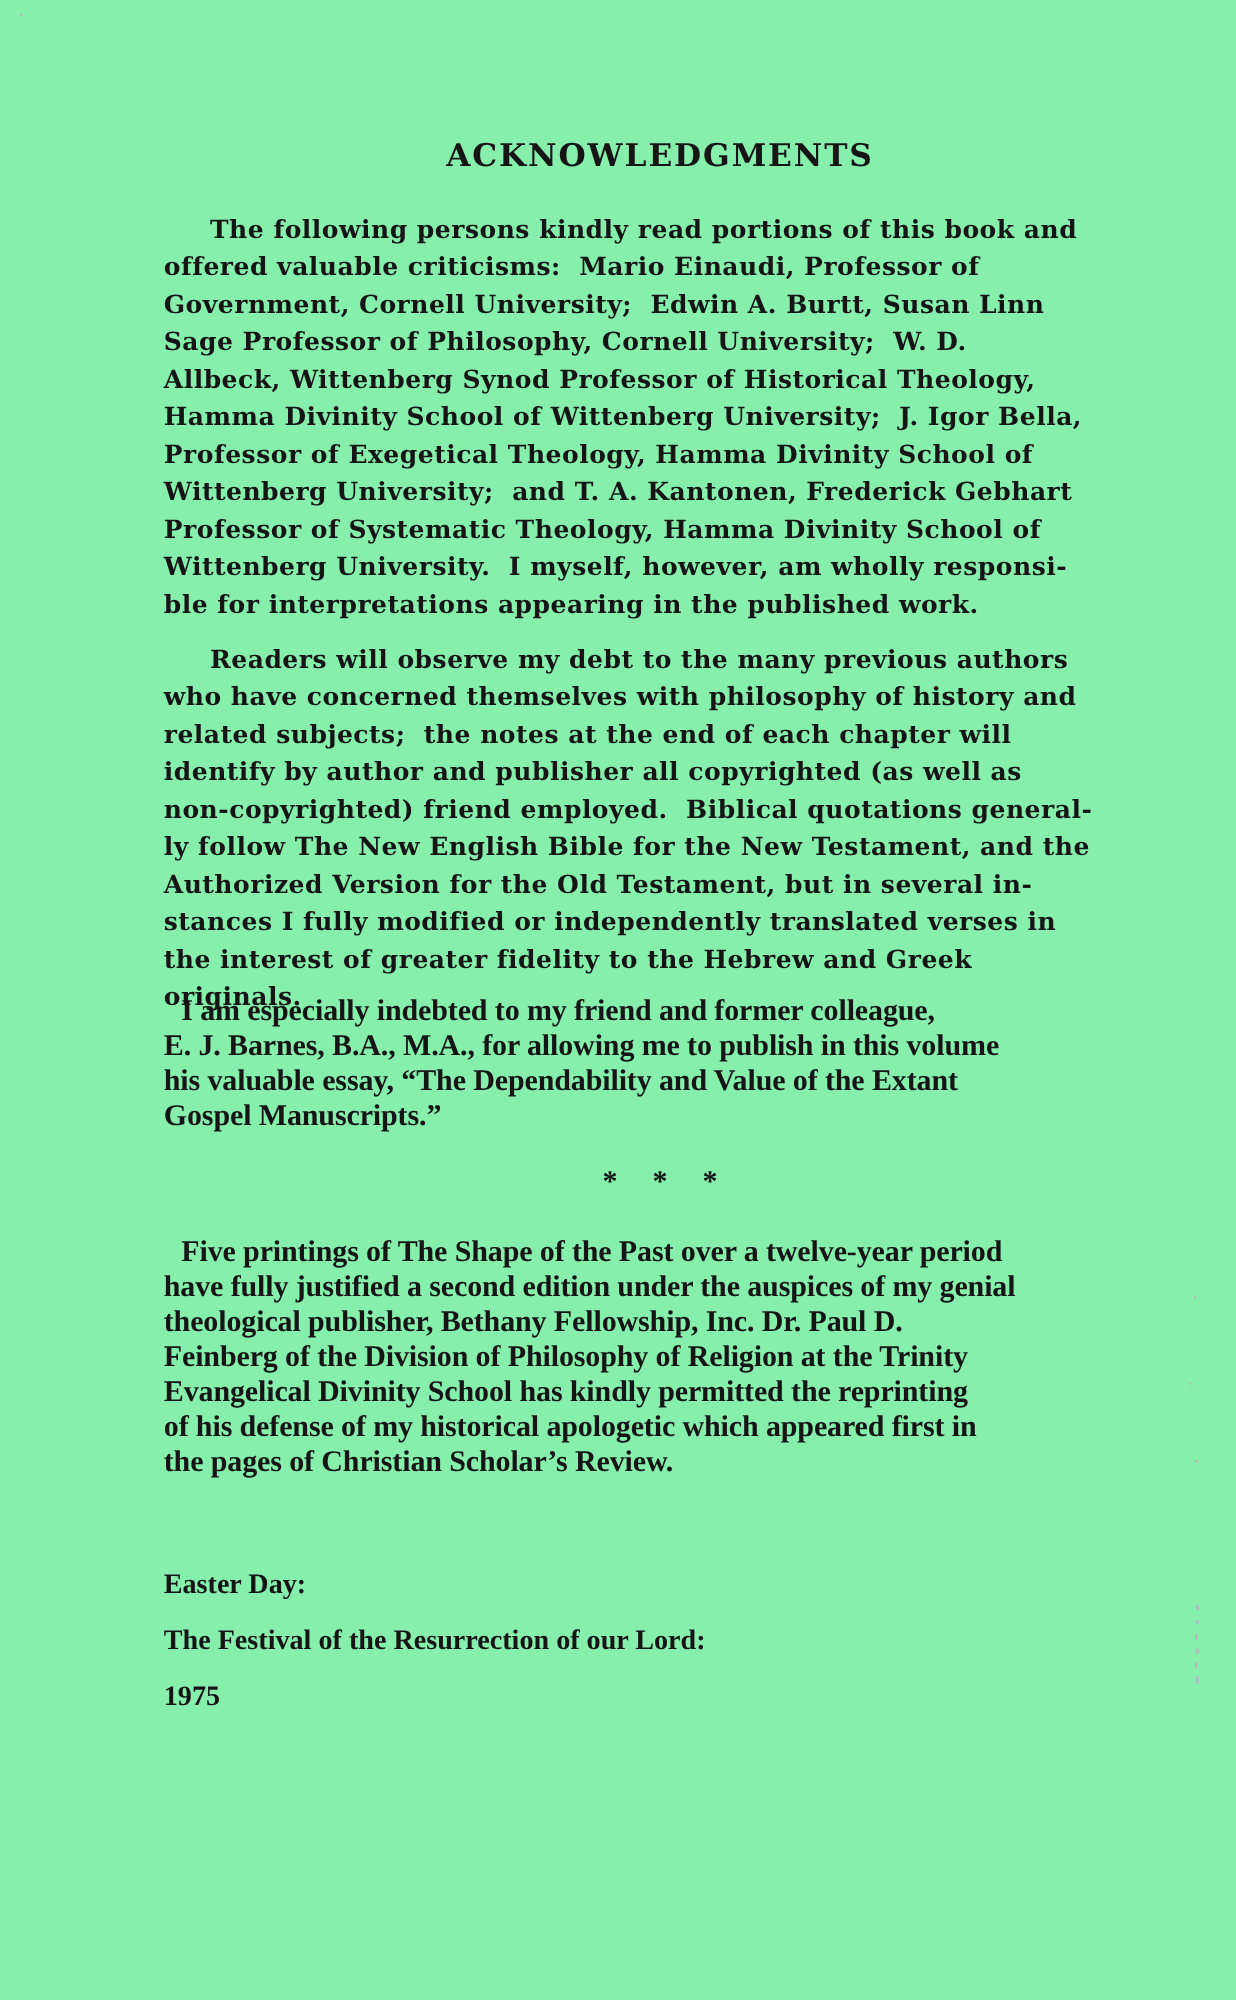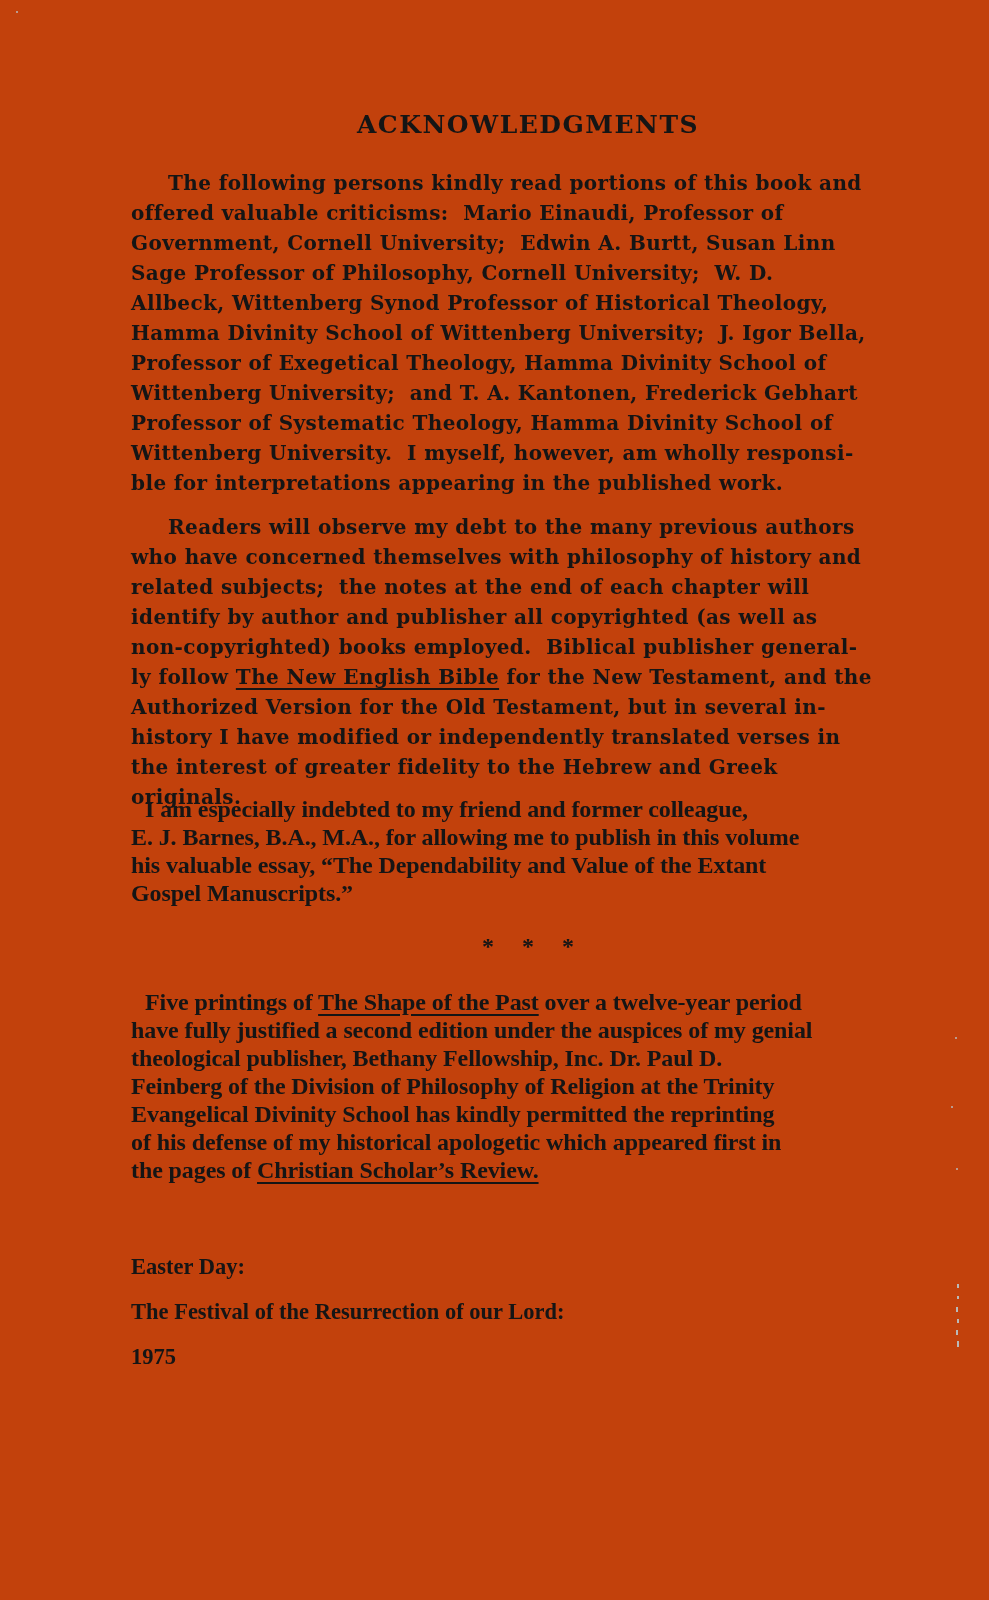--- a/index.html
+++ b/index.html
@@ -1,20 +1,20 @@
 <!DOCTYPE html>
 <html><head>
 <meta charset="utf-8">
 <style>
   html,body{margin:0;padding:0;background:#e8e8e8;}
   .page{
     position:relative;
     width:989px;height:1600px;
     margin:0 auto;
-    background:#c2410c;
+    background:#86efac;
     color:#151515;
     overflow:hidden;
     font-family:"DejaVu Serif", serif;
   }
   .title{
     position:absolute;
     top:110px;left:131px;width:794px;
     margin:0;
     text-align:center;
     font-family:"DejaVu Serif", serif;
@@ -39,21 +39,20 @@
   
   .cn{
     font-family:"Liberation Serif", serif;
     font-size:24px;font-weight:700;
     letter-spacing:-0.1px;
   }
   .cn .line{height:28px;line-height:28px;}
   .line.ind-tw{padding-left:37px;}
   .line.ind-cn{padding-left:14px;}
   .u{
-    text-decoration:underline;
     text-decoration-thickness:2px;
     text-underline-offset:4px;
   }
   .separator{
     position:absolute;
     top:933px;left:131px;width:794px;
     text-align:center;
     font-family:"Liberation Serif", serif;
     font-size:24px;font-weight:700;
     word-spacing:22px;
@@ -97,24 +96,24 @@
         <div class="line">Wittenberg University;  and T. A. Kantonen, Frederick Gebhart</div>
         <div class="line">Professor of Systematic Theology, Hamma Divinity School of</div>
         <div class="line">Wittenberg University.  I myself, however, am wholly responsi-</div>
         <div class="line">ble for interpretations appearing in the published work.</div>
       </div>
       <div class="par tw" style="top: 512px;">
         <div class="line ind-tw">Readers will observe my debt to the many previous authors</div>
         <div class="line">who have concerned themselves with philosophy of history and</div>
         <div class="line">related subjects;  the notes at the end of each chapter will</div>
         <div class="line">identify by author and publisher all copyrighted (as well as</div>
-        <div class="line">non-copyrighted) books employed.  Biblical publisher general-</div>
+        <div class="line">non-copyrighted) friend employed.  Biblical quotations general-</div>
         <div class="line">ly follow <span class="u">The New English Bible</span> for the New Testament, and the</div>
         <div class="line">Authorized Version for the Old Testament, but in several in-</div>
-        <div class="line">history I have modified or independently translated verses in</div>
+        <div class="line">stances I fully modified or independently translated verses in</div>
         <div class="line">the interest of greater fidelity to the Hebrew and Greek</div>
         <div class="line">originals.</div>
       </div>
       <div class="par cn" style="top: 795px;">
         <div class="line ind-cn">I am especially indebted to my friend and former colleague,</div>
         <div class="line">E. J. Barnes, B.A., M.A., for allowing me to publish in this volume</div>
         <div class="line">his valuable essay, “The Dependability and Value of the Extant</div>
         <div class="line">Gospel Manuscripts.”</div>
       </div>
       <div class="par cn" style="top: 988px;">

